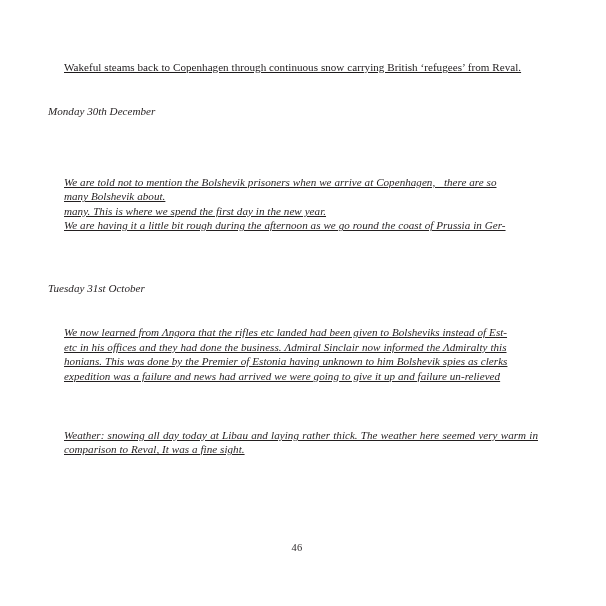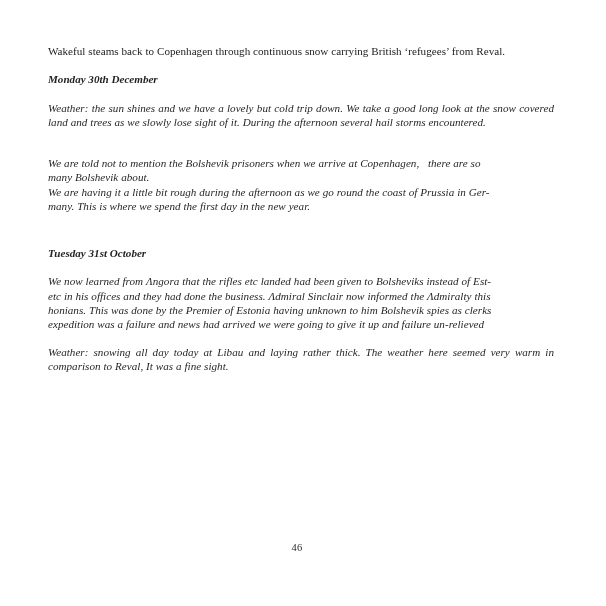--- a/index.html
+++ b/index.html
@@ -26,48 +26,49 @@
   
   .text-column {
     position: absolute;
     left: 48px;
     top: 44px;
     width: 506px;
   }
 
   
   .para {
-    margin: 0;
+    margin: 16px;
     font-size: 11.1px;
     line-height: 14.45px;
     color: #231f20;
     text-align: justify;
     text-justify: inter-word;
     letter-spacing: 0.02px;
     word-spacing: 0.1px;
+    text-decoration: underline;
   }
 
   
   .para--roman {
     font-style: normal;
     color: #1d1a1b;
   }
 
   
   .para--italic {
     font-style: italic;
   }
 
   
   .heading {
     margin: 0;
     font-size: 11.1px;
     line-height: 14.45px;
     font-style: italic;
-    font-weight: bold;
+    font-weight: normal;
     color: #231f20;
     text-align: left;
   }
 
   
   .gap-sm  { height: 13px; }
   .gap-md  { height: 14px; }
   .gap-lg  { height: 32px; }
 
   
@@ -106,32 +107,31 @@
   <div class="text-column">
 
     <p class="para para--roman">Wakeful steams back to Copenhagen through continuous snow carrying British ‘refugees’ from Reval.</p>
 
     <div class="gap-md"></div>
 
     <p class="heading">Monday 30th December</p>
 
     <div class="gap-md"></div>
 
-    <p class="para para--italic">Weather: the sun shines and we have a lovely but cold trip down. We take a good long look at the snow covered land and trees as we slowly lose sight of it. During the afternoon several hail storms encountered.</p>
 
     <div class="gap-sm"></div>
 
 
     <div class="gap-sm"></div>
 
     <div class="para para--italic para--hardbreak">
       <span class="line line--stretch keep-space">We are told not to mention the Bolshevik prisoners when we arrive at Copenhagen,   there are so</span>
       <span class="line">many Bolshevik about.</span>
+      <span class="line">many. This is where we spend the first day in the new year.</span>
       <span class="line line--stretch">We are having it a little bit rough during the afternoon as we go round the coast of Prussia in Ger-</span>
-      <span class="line">many. This is where we spend the first day in the new year.</span>
     </div>
 
     <div class="gap-lg"></div>
 
     <p class="heading">Tuesday 31st October</p>
 
     <div class="gap-md"></div>
 
     <div class="para para--italic para--hardbreak">
       <span class="line line--stretch">We now learned from Λngora that the rifles etc landed had been given to Bolsheviks instead of Est-</span>

